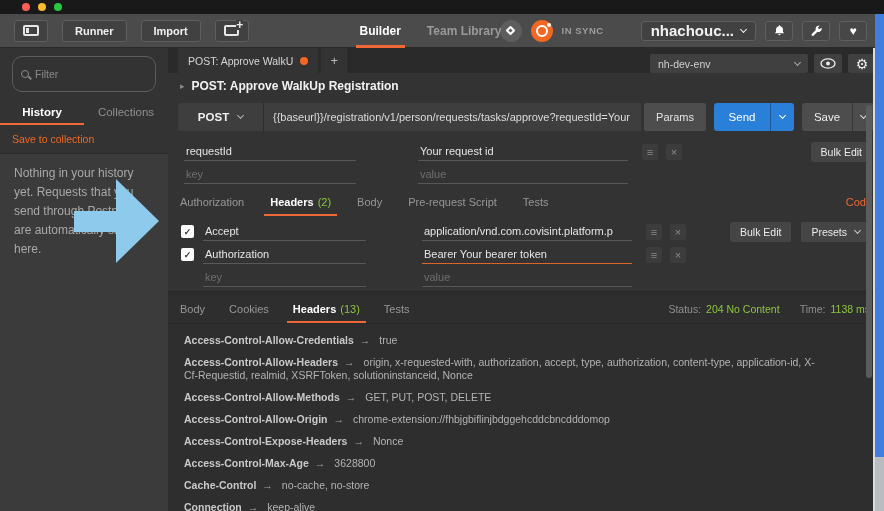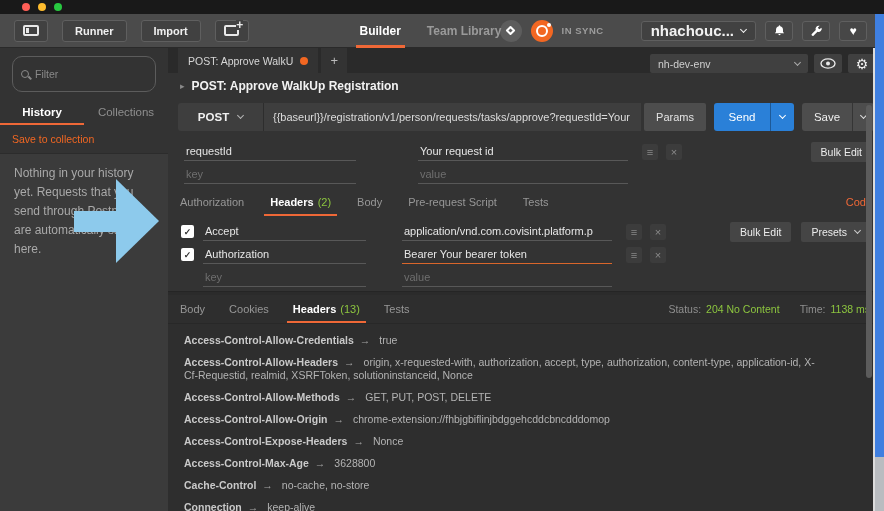--- a/index.html
+++ b/index.html
@@ -83,21 +83,21 @@
   .send-chev { width:24px; background:#2a80d8; border-left:1px solid rgba(0,0,0,.3); color:#fff; display:flex; align-items:center; justify-content:center; }
   .save-main { width:50px; background:#4d4d4d; color:#f0f0f0; font-size:11.5px; display:flex; align-items:center; justify-content:center; }
   .save-chev { width:22px; background:#4d4d4d; border-left:1px solid rgba(0,0,0,.3); color:#ddd; display:flex; align-items:center; justify-content:center; }
 
   .kv-area { padding:4px 12px 2px 6px; }
   .kv-row { height:23px; display:flex; align-items:center; }
   .kv-input { height:19px; background:transparent; border:none; border-bottom:1px solid #585858; outline:none; color:#e6e6e6; font-size:11px; padding:0 2px; font-family:inherit; }
   .kv-input::placeholder { color:#6f6f6f; }
   .kv-input.focused { border-bottom-color:#d9662b; }
   .k-col { width:163px; margin-left:9px; }
-  .v-col { width:210px; margin-left:36px; }
+  .v-col { width:210px; margin-left:56px; }
   .p-kcol { width:172px; margin-left:10px; }
   .p-vcol { width:210px; margin-left:62px; }
   .row-ic { color:#8a8a8a; font-size:11px; width:16px; height:16px; display:flex; align-items:center; justify-content:center; background:#3c3c3c; border-radius:2px; }
   .row-ic.menu { margin-left:14px; } .row-ic.close { margin-left:8px; }
   .checkbox { width:13px; height:13px; background:#fff; border-radius:2px; margin-left:7px; display:flex; align-items:center; justify-content:center; color:#2f2f2f; font-size:9px; font-weight:bold; flex:0 0 auto; }
   .cb-spacer { width:13px; margin-left:7px; flex:0 0 auto; }
   .small-btn { height:20px; background:#454545; border-radius:2px; color:#ececec; font-size:10.5px; display:flex; align-items:center; justify-content:center; padding:0 10px; }
   .small-btn .chev { margin-left:8px; color:#ccc; }
   .ml-auto { margin-left:auto; }
 

